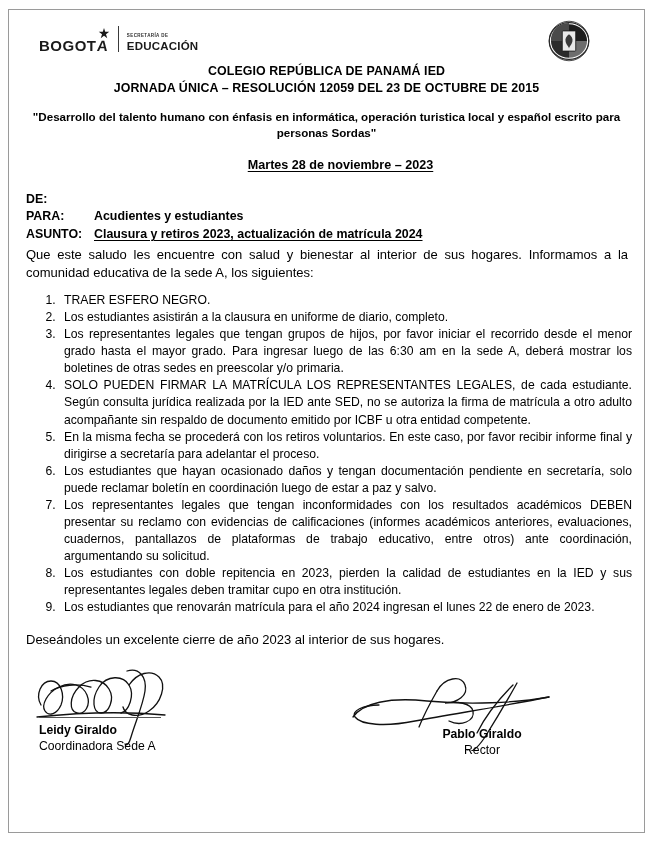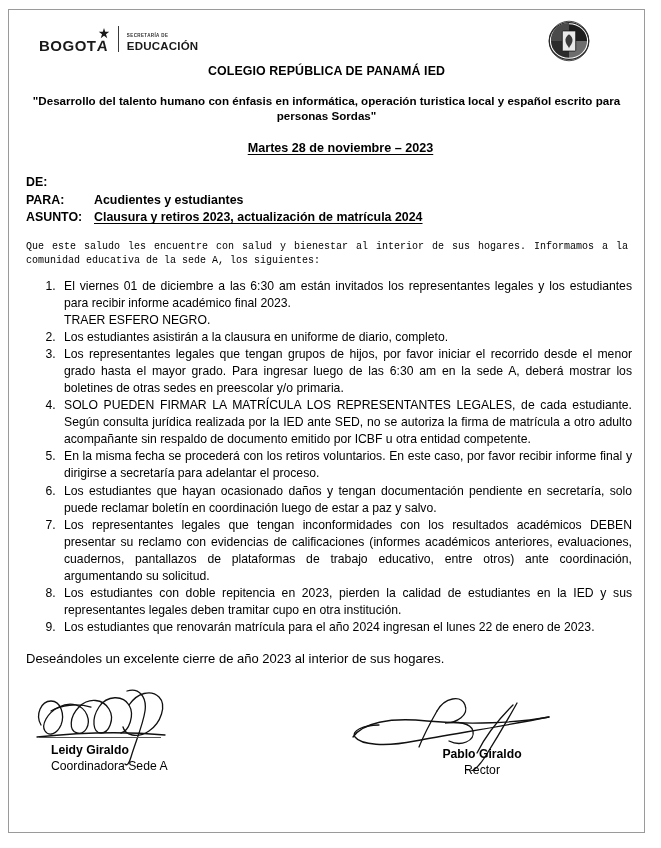--- a/index.html
+++ b/index.html
@@ -156,27 +156,26 @@
   .meta-value {
     font-weight: bold;
   }
   .meta-row.subject .meta-value {
     text-decoration: underline;
     text-underline-offset: 2px;
   }
 
   
   .intro {
-    margin-top: 13px;
+    margin-top: 2px;
     margin-left: 7px;
     margin-right: 6px;
-    font-size: 10px;
+    font-size: 13px;
     line-height: 1.44;
     text-align: justify;
-    font-family: Liberation Mono, monospace;
   }
   ol.items {
     margin: 9px 0 0 0;
     padding-left: 40px;
     font-size: 12.2px;
     line-height: 1.40;
   }
   ol.items > li {
     text-align: justify;
     margin-bottom: 0;
@@ -220,21 +219,21 @@
     height: 1px;
     background: #555;
   }
   .sig-left .sig-rule { left: 14px; width: 122px; }
   .sig-names {
     position: absolute;
     top: 68px;
     font-size: 12.2px;
     line-height: 1.28;
   }
-  .sig-left .sig-names { left: 14px; text-align: left; margin-left: 12px; }
+  .sig-left .sig-names { left: 14px; text-align: left; }
   .sig-right .sig-names { left: 58px; text-align: center; width: 150px; }
   .sig-name { font-weight: bold; }
   .sig-role { font-weight: normal; }
 </style>
 </head>
 <body>
 
 <div class="page">
   <div class="page-frame"></div>
 
@@ -263,20 +262,21 @@
         <path d="M50 50 L50 90 A43 40 0 0 0 93 50 Z" fill="#6d6d6d"></path>
         <path d="M50 50 L7 50 A43 40 0 0 0 50 90 Z" fill="#2b2b2b"></path>
         <rect x="34" y="26" width="32" height="48" rx="2" fill="#e9e9e9" stroke="#1a1a1a" stroke-width="2"></rect>
         <path d="M50 34 C44 38 40 44 42 52 C44 60 50 64 50 68 C50 64 56 60 58 52 C60 44 56 38 50 34 Z" fill="#3a3a3a"></path>
         <circle cx="50" cy="50" r="47" fill="none" stroke="#2a2a2a" stroke-width="2"></circle>
       </svg>
     </div>
 
     <div class="school-title">
       <div>COLEGIO REPÚBLICA DE PANAMÁ IED</div>
+      <div>JORNADA ÚNICA – RESOLUCIÓN 12059 DEL 23 DE OCTUBRE DE 2015</div>
     </div>
 
     <div class="motto">"Desarrollo del talento humano con énfasis en informática, operación turistica local y español escrito para personas Sordas"</div>
 
     <div class="date-line"><span>Martes 28 de noviembre – 2023</span></div>
 
     <div class="meta">
       <div class="meta-row">
         <span class="meta-label">DE:</span>
       </div>
@@ -287,21 +287,20 @@
       <div class="meta-row subject">
         <span class="meta-label">ASUNTO:</span>
         <span class="meta-value">Clausura y retiros 2023, actualización de matrícula 2024</span>
       </div>
     </div>
 
     <div class="intro">Que este saludo les encuentre con salud y bienestar al interior de sus hogares. Informamos a la comunidad educativa de la sede A, los siguientes:</div>
 
     <ol class="items">
       <li>
-        <span>El viernes 01 de diciembre a las 6:30 am están invitados los representantes legales y los estudiantes para recibir informe académico final 2023.</span>
         <span class="plain">TRAER ESFERO NEGRO.</span>
       </li>
       <li>
         <span>Los estudiantes asistirán a la clausura en uniforme de diario, completo.</span>
       </li>
       <li>
         <span>Los representantes legales que tengan grupos de hijos, por favor iniciar el recorrido desde el menor grado hasta el mayor grado. Para ingresar luego de las 6:30 am en la sede A, deberá mostrar los boletines de otras sedes en preescolar y/o primaria.</span>
       </li>
       <li>
         <span>SOLO PUEDEN FIRMAR LA MATRÍCULA LOS REPRESENTANTES LEGALES, de cada estudiante. Según consulta jurídica realizada por la IED ante SED, no se autoriza la firma de matrícula a otro adulto acompañante sin respaldo de documento emitido por ICBF u otra entidad competente.</span>

